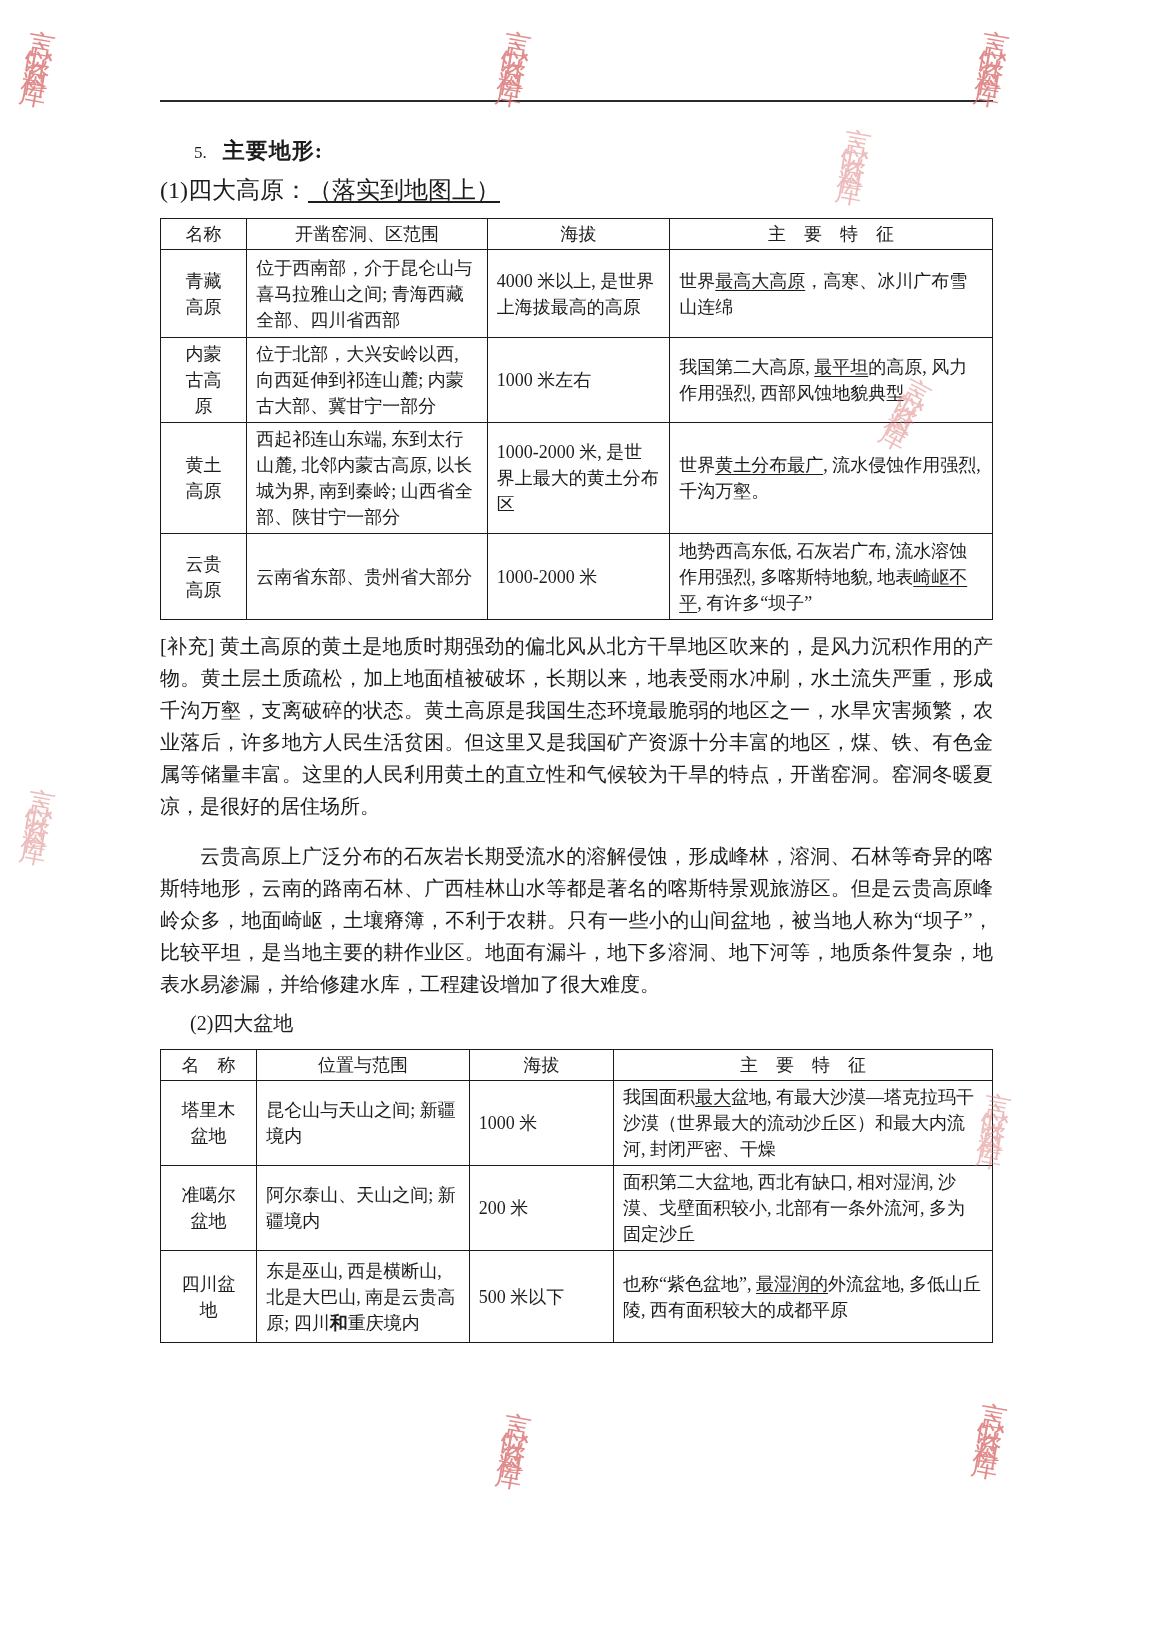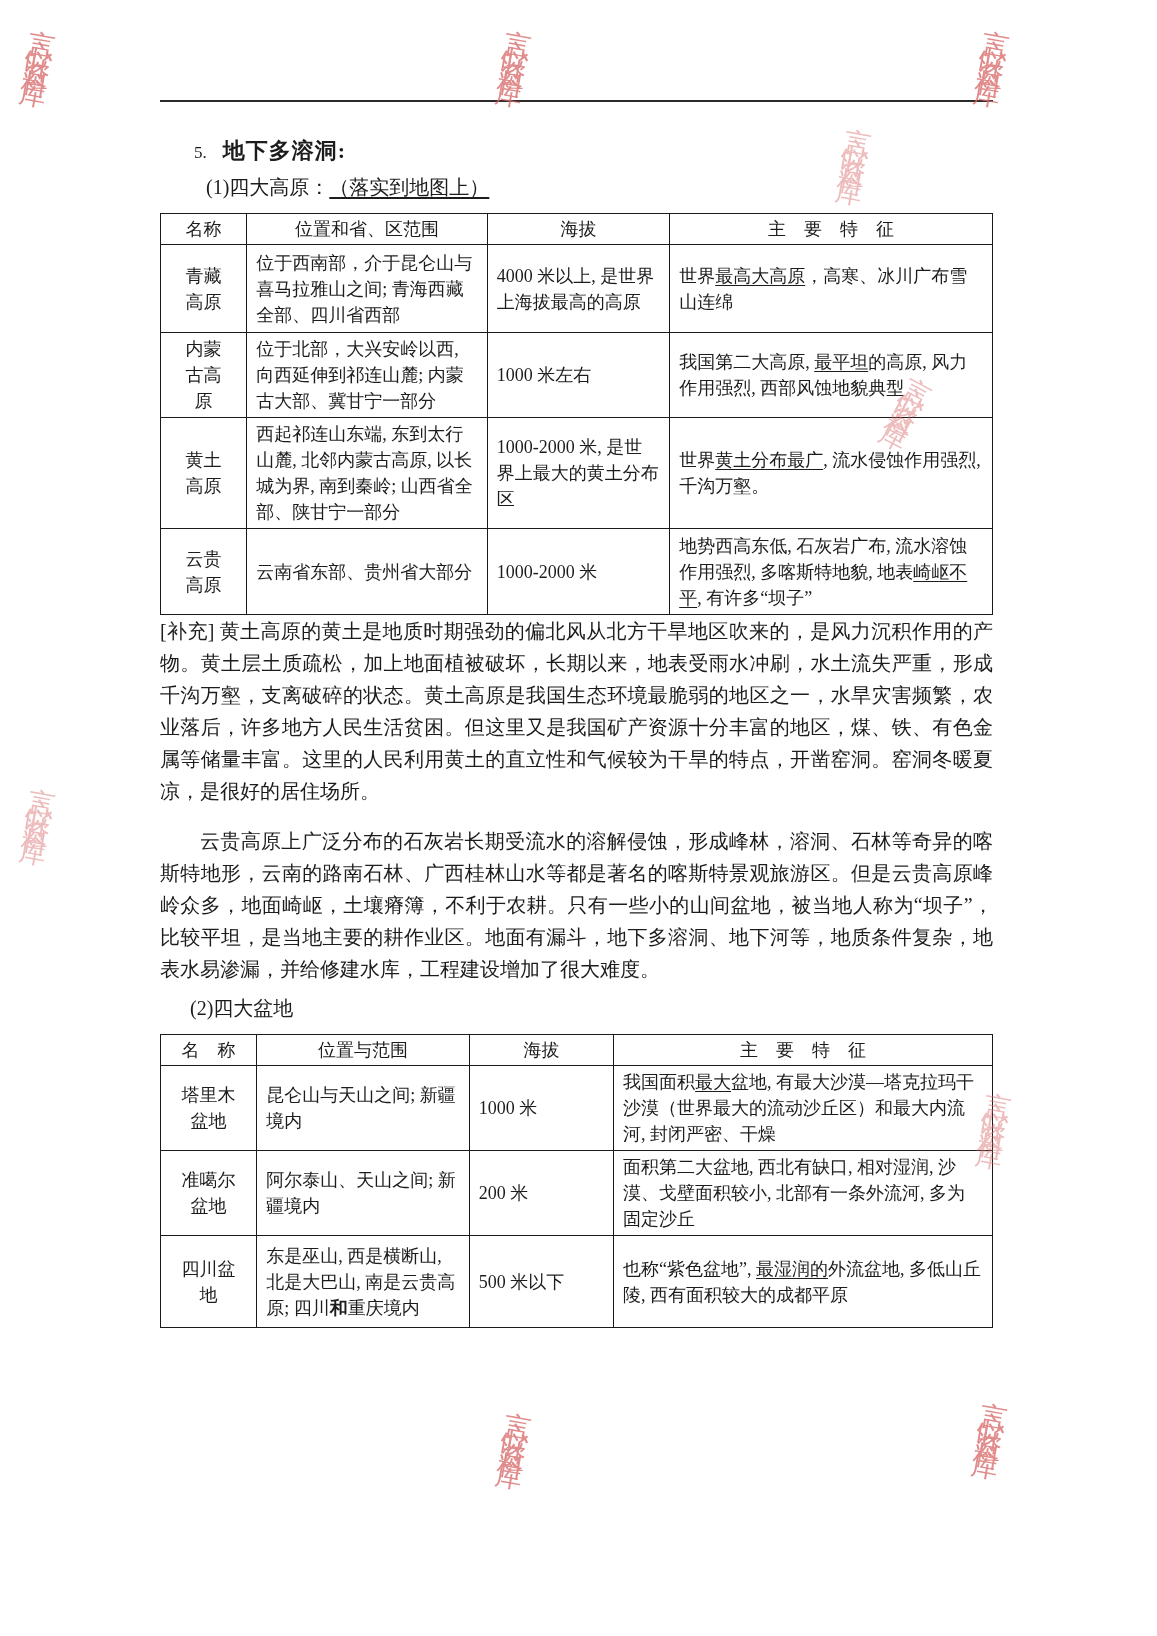--- a/index.html
+++ b/index.html
@@ -6,36 +6,36 @@
   html,body { background:#ffffff; }
   body {
     width:1157px; height:1636px; position:relative; overflow:hidden;
     font-family:"Liberation Serif","DejaVu Serif",serif; color:#1c1c1c;
   }
   .content { position:absolute; left:160px; top:0; width:833px; z-index:1; }
   .rule { margin-top:100px; border-top:2px solid #2b2b2b; }
   .heading { margin-top:34px; margin-left:34px; font-size:22px; }
   .hnum { font-size:17px; margin-right:16px; }
   .htitle { font-weight:bold; letter-spacing:1px; }
-  .sub1 { margin-top:8px; margin-left:46px; font-size:20px; }
+  .sub1 { margin-top:8px; font-size:24px; }
   .sub2 { margin-top:10px; margin-left:30px; font-size:20px; }
   .u { text-decoration:underline; text-underline-offset:3px; }
   table { border-collapse:collapse; width:100%; table-layout:fixed; }
   .t1, .t2 { margin-top:12px; }
   th, td {
     border:1.5px solid #1a1a1a; font-weight:normal;
     font-size:18px; line-height:26px; padding:3px 9px; vertical-align:middle;
   }
   th { text-align:center; height:30px; line-height:24px; }
   .c-name { text-align:center; white-space:pre-line; }
   .c-alt { text-align:left; }
   .c-loc, .c-feat { text-align:left; }
   .t1 .w1{width:86px;} .t1 .w2{width:240px;} .t1 .w3{width:182px;} .t1 .w4{width:322px;}
   .t2 .w1{width:96px;} .t2 .w2{width:212px;} .t2 .w3{width:144px;} .t2 .w4{width:378px;}
-  .supp { font-size:20px; line-height:32px; text-align:justify; }
+  .supp { margin-top:10px; font-size:20px; line-height:32px; text-align:justify; }
   .indent { text-indent:2em; margin-top:18px; }
   .bb { font-weight:bold; font-family:"Liberation Sans","DejaVu Sans",sans-serif; }
   .wm {
     position:absolute; z-index:5; pointer-events:none;
     writing-mode:vertical-rl; text-orientation:upright;
     font-family:"Liberation Sans","DejaVu Sans",sans-serif;
     font-size:27px; letter-spacing:10px; color:#d96c6c; opacity:0.78;
     transform:rotate(10deg); transform-origin:top left; user-select:none;
   }
   .wm-light { opacity:0.45; }
@@ -50,32 +50,32 @@
 <div class="wm wm-light" style="left:918px;top:352px;transform:rotate(28deg)">言心吖资料库</div>
 <div class="wm wm-light" style="left:30px;top:764px">言心吖资料库</div>
 <div class="wm wm-light" style="left:986px;top:1068px">言心吖资料库</div>
 <div class="wm" style="left:506px;top:1388px">言心吖资料库</div>
 <div class="wm" style="left:982px;top:1378px">言心吖资料库</div>
 
 <div class="content">
   <div class="rule"></div>
 
   <div class="heading">
-    <span class="hnum">5.</span><span class="htitle">地下多溶洞:</span>
+    <span class="hnum">5.</span><span class="htitle">主要地形:</span>
   </div>
 
   <div class="sub1">
     <span>(1)四大高原：</span><span class="u">（落实到地图上）</span>
   </div>
 
   <table class="t1">
     <tbody>
         <tr>
       <th class="w1">名称</th>
-      <th class="w2">位置和省、区范围</th>
+      <th class="w2">开凿窑洞、区范围</th>
       <th class="w3">海拔</th>
       <th class="w4">主　要　特　征</th>
     </tr>
     <tr style="height:88px">
       <td class="c-name">青藏
 高原</td>
       <td class="c-loc">位于西南部，介于昆仑山与喜马拉雅山之间; 青海西藏全部、四川省西部</td>
       <td class="c-alt">4000 米以上, 是世界上海拔最高的高原</td>
       <td class="c-feat"><span>世界</span><span class="u">最高大高原</span><span>，高寒、冰川广布雪山连绵</span></td>
     </tr>

